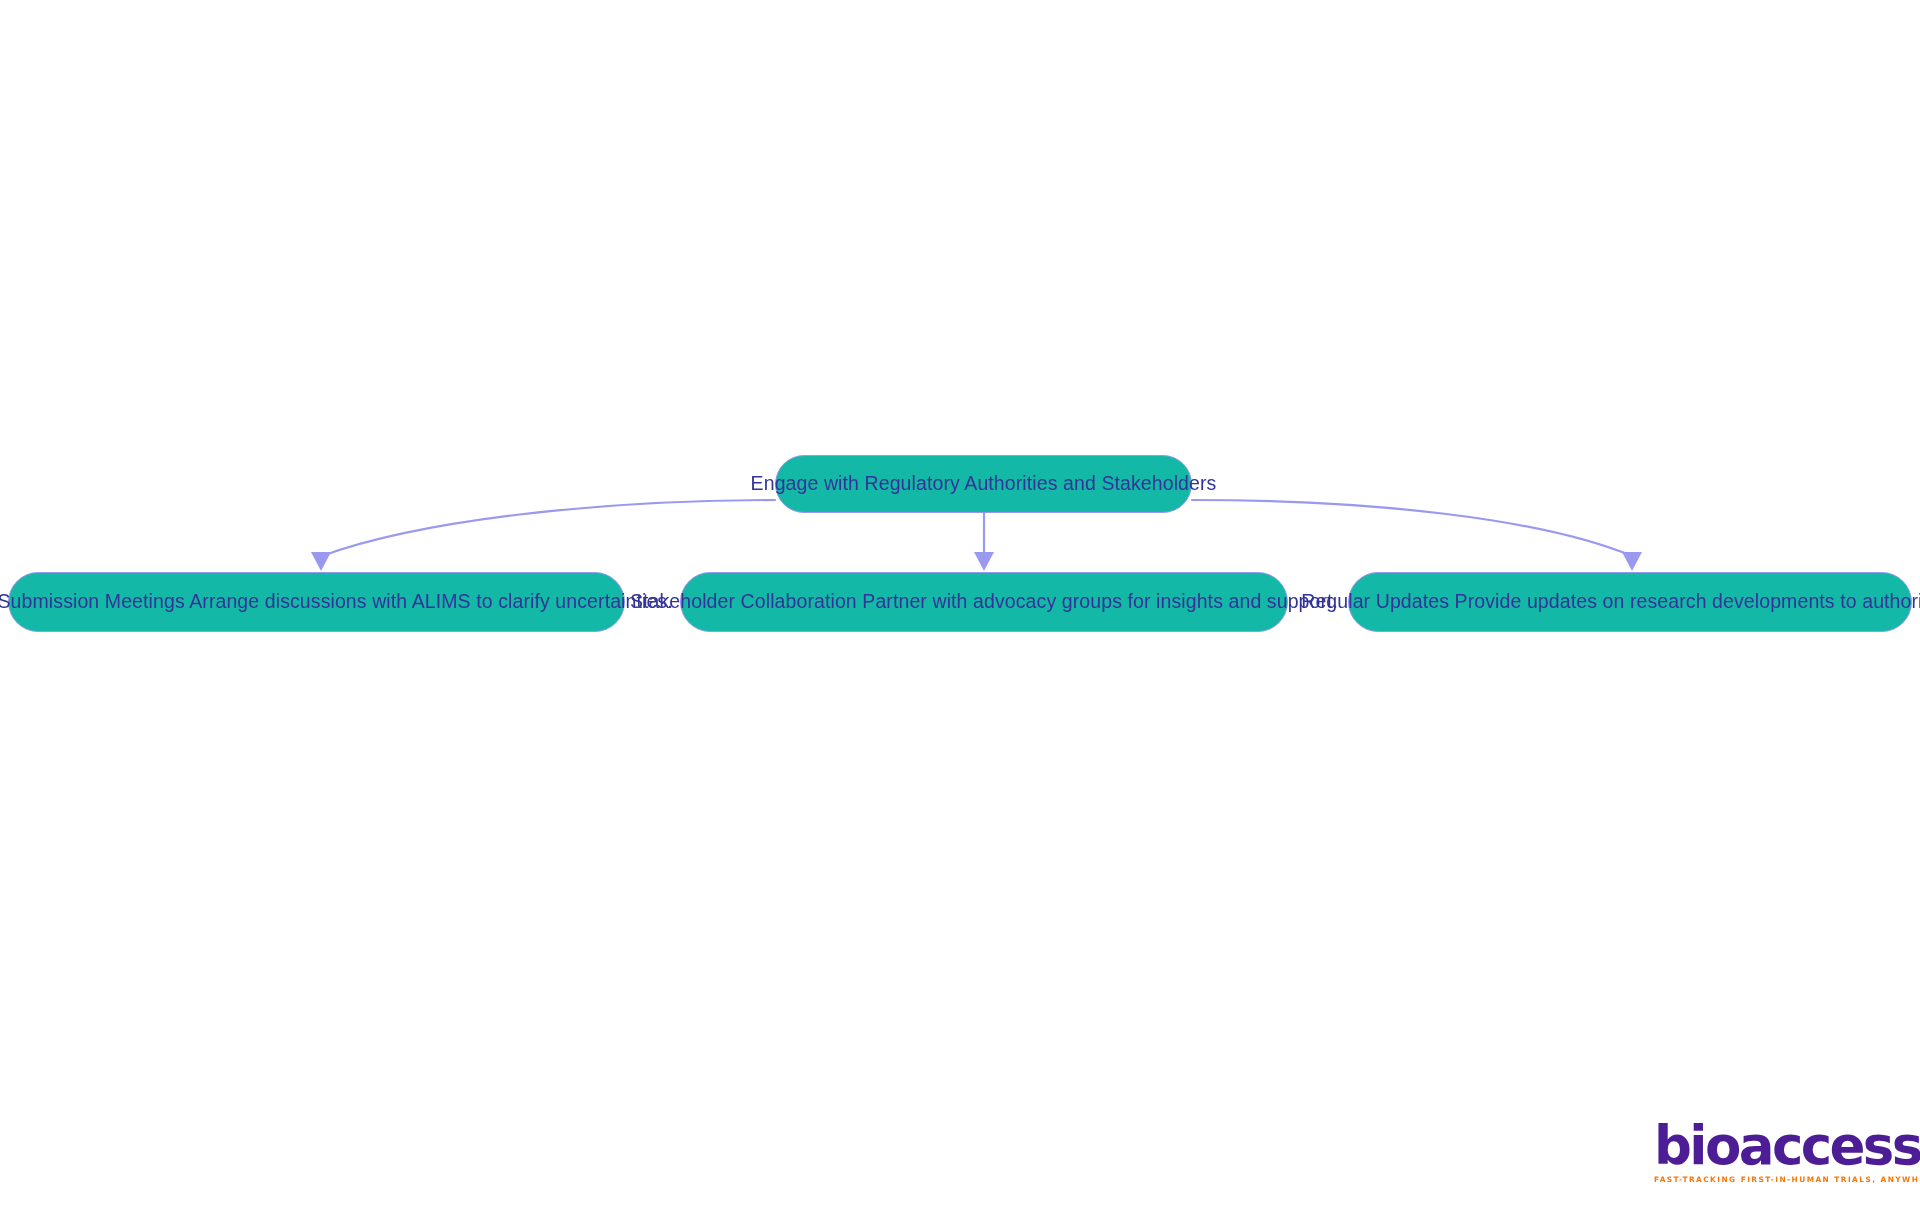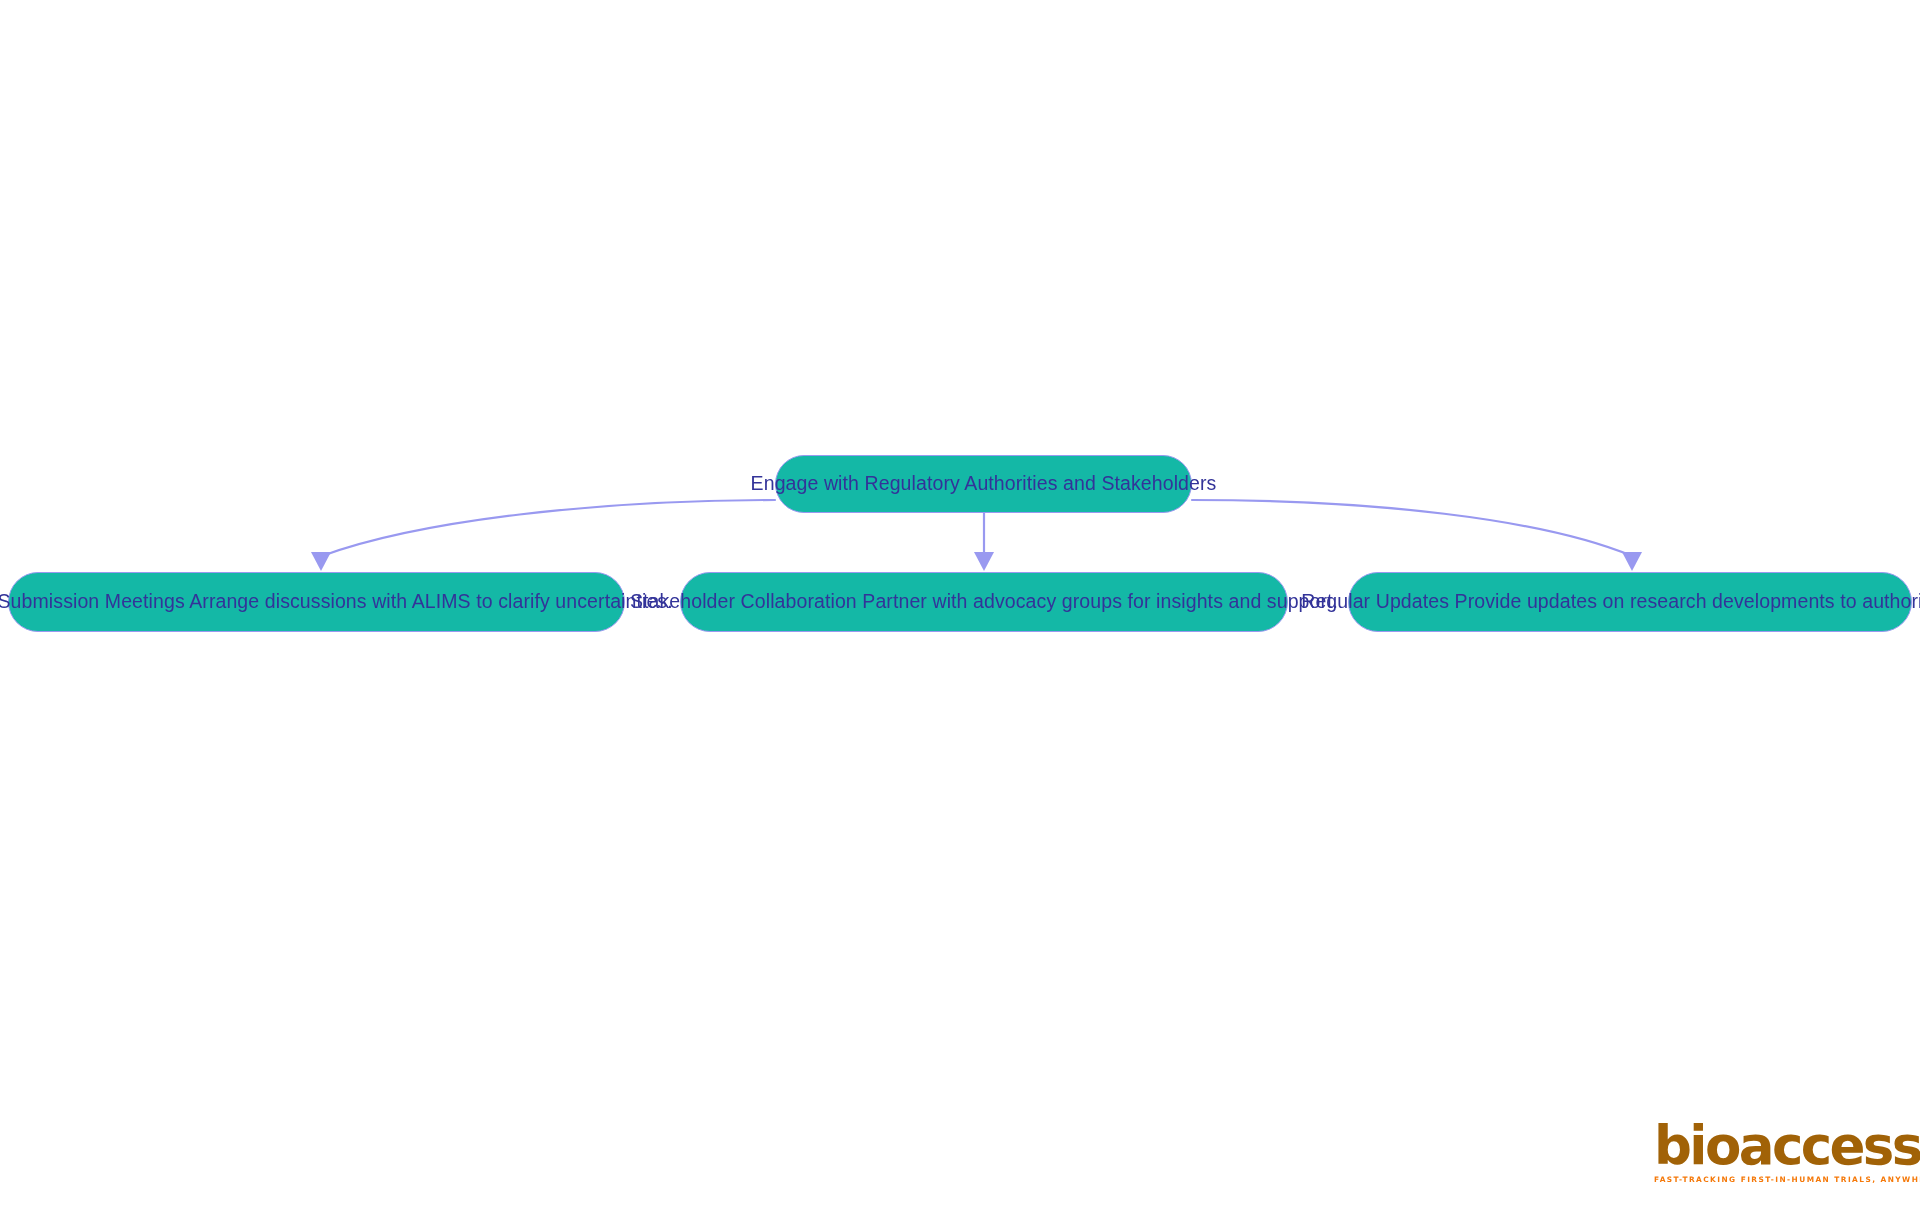--- a/index.html
+++ b/index.html
@@ -85,21 +85,21 @@
   }
   .brand-wordmark-row {
     display: flex;
     align-items: flex-start;
     line-height: 1;
   }
   .brand-wordmark {
     font-family: "DejaVu Sans", sans-serif;
     font-size: 53px;
     font-weight: 700;
-    color: #a16207;
+    color: #4c1d95;
     letter-spacing: -2.6px;
     line-height: 0.92;
   }
   .brand-tagline {
     font-family: "DejaVu Sans", sans-serif;
     font-size: 7.4px;
     font-weight: 700;
     color: #f5790a;
     letter-spacing: 1.45px;
     margin-top: 4px;

